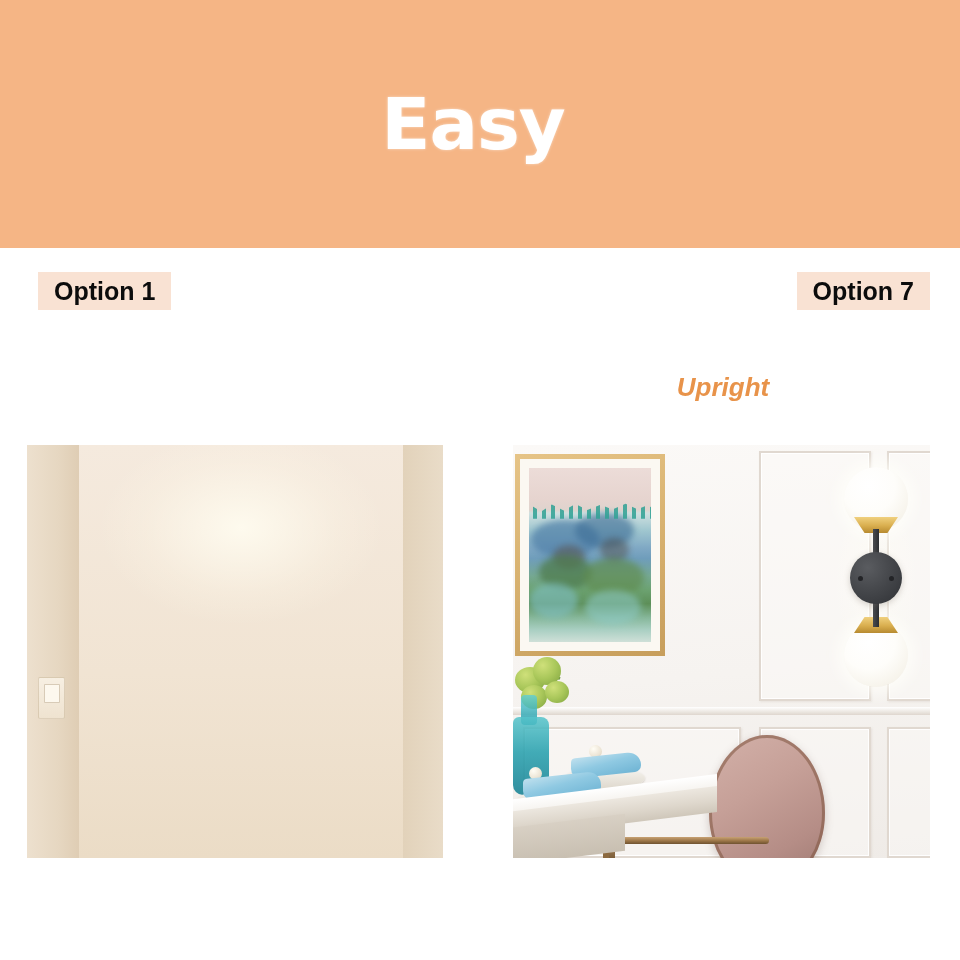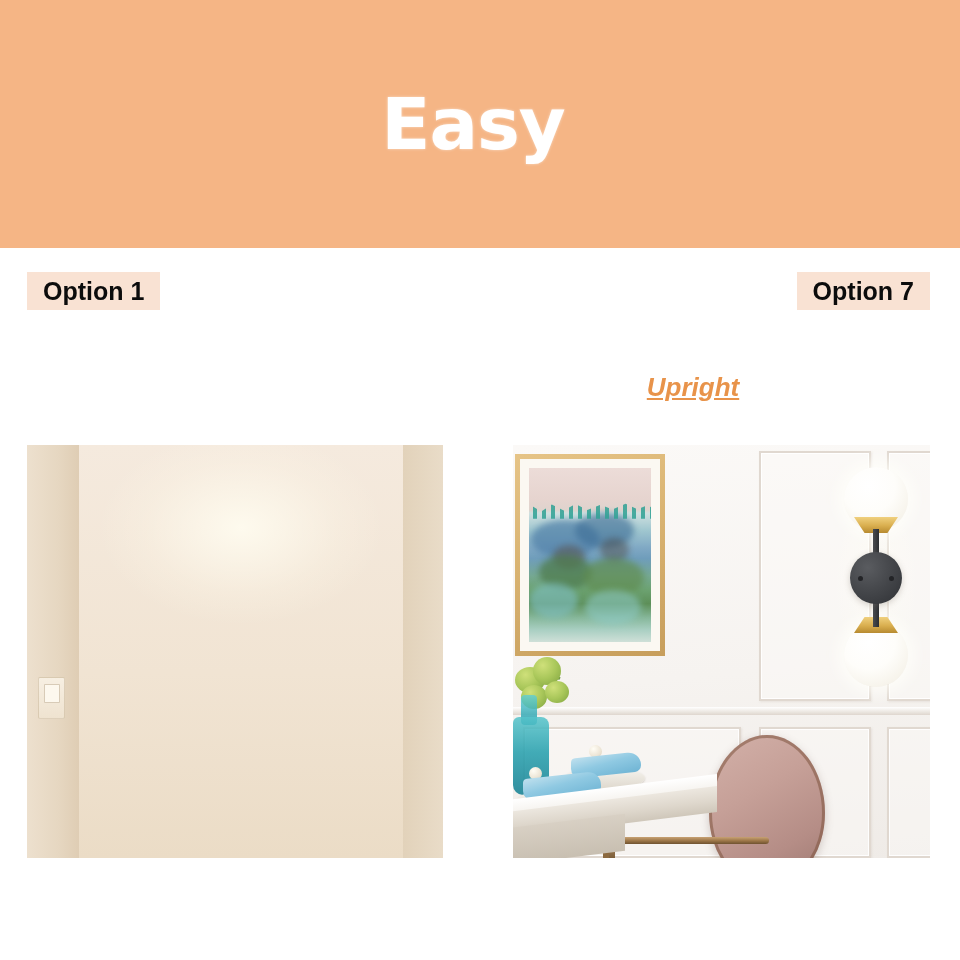--- a/index.html
+++ b/index.html
@@ -61,20 +61,21 @@
 
   
   .option-tag {
     position: absolute;
     background: #f9e2d3;
     height: 38px;
     display: flex;
     align-items: center;
     padding: 16px 16px;
     box-sizing: border-box;
+    margin-left: 11px;
   }
   .option-tag span {
     font-family: "Liberation Sans", sans-serif;
     font-size: 25px;
     font-weight: bold;
     color: #0c0c0c;
     line-height: 1;
   }
   #option-tag-1 { left: 27px;  top: 272px; }
   #option-tag-2 { right: 30px; top: 272px; }
@@ -86,21 +87,21 @@
     font-family: "Liberation Sans", sans-serif;
     font-size: 26px;
     font-weight: bold;
     font-style: italic;
     color: #e8934a;
     width: 420px;
     text-align: center;
     line-height: 1.2;
   }
   #sub-label-1 { left: 35px; }
-  #sub-label-2 { left: 483px; text-decoration: underline; }
+  #sub-label-2 { left: 513px; }
 
   
   .photo {
     position: absolute;
     overflow: hidden;
   }
   #photo-left  { left: 27px;  top: 445px; width: 416px; height: 413px; background: #efe3d2; }
   #photo-right { left: 513px; top: 445px; width: 417px; height: 413px; background: #f7f5f3; }
 
   

